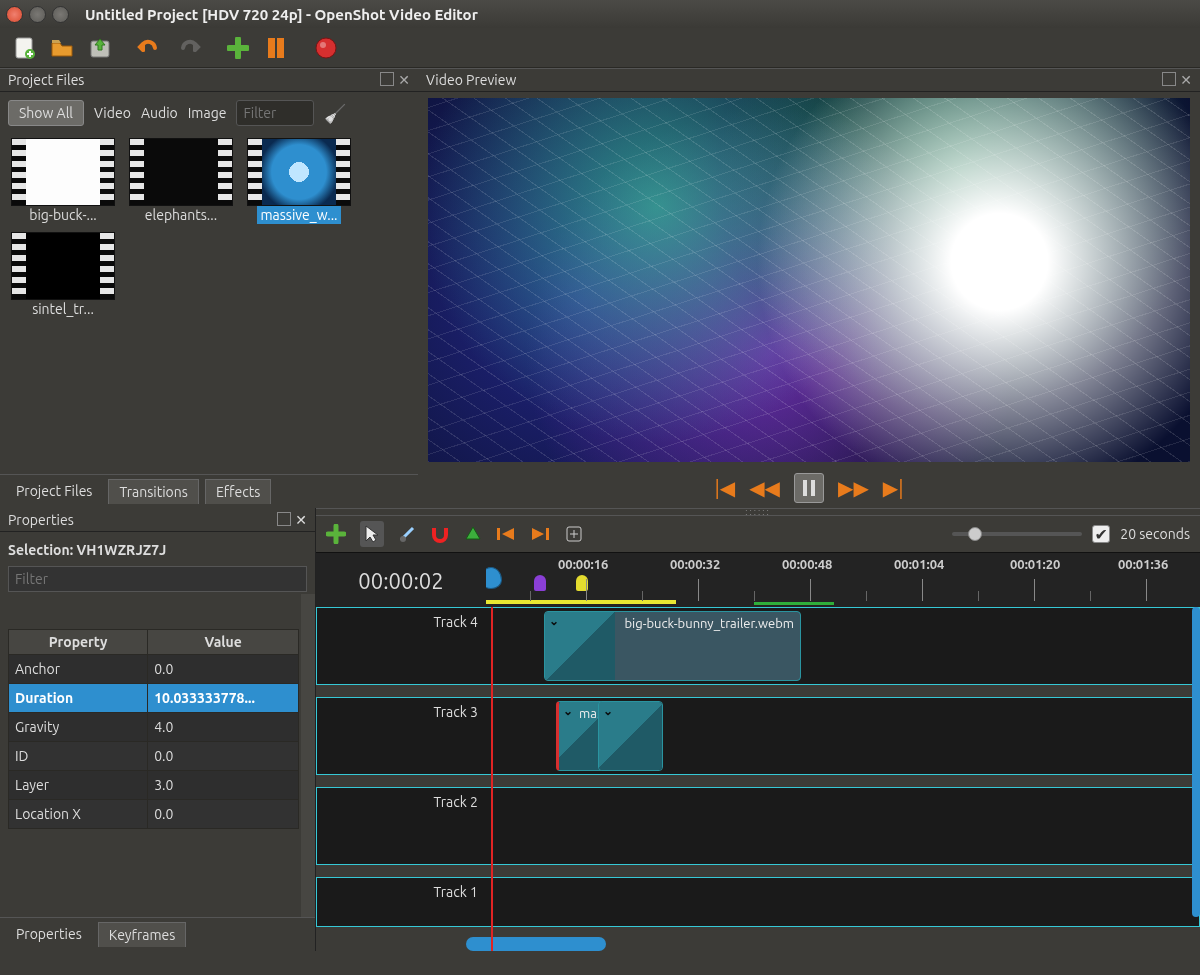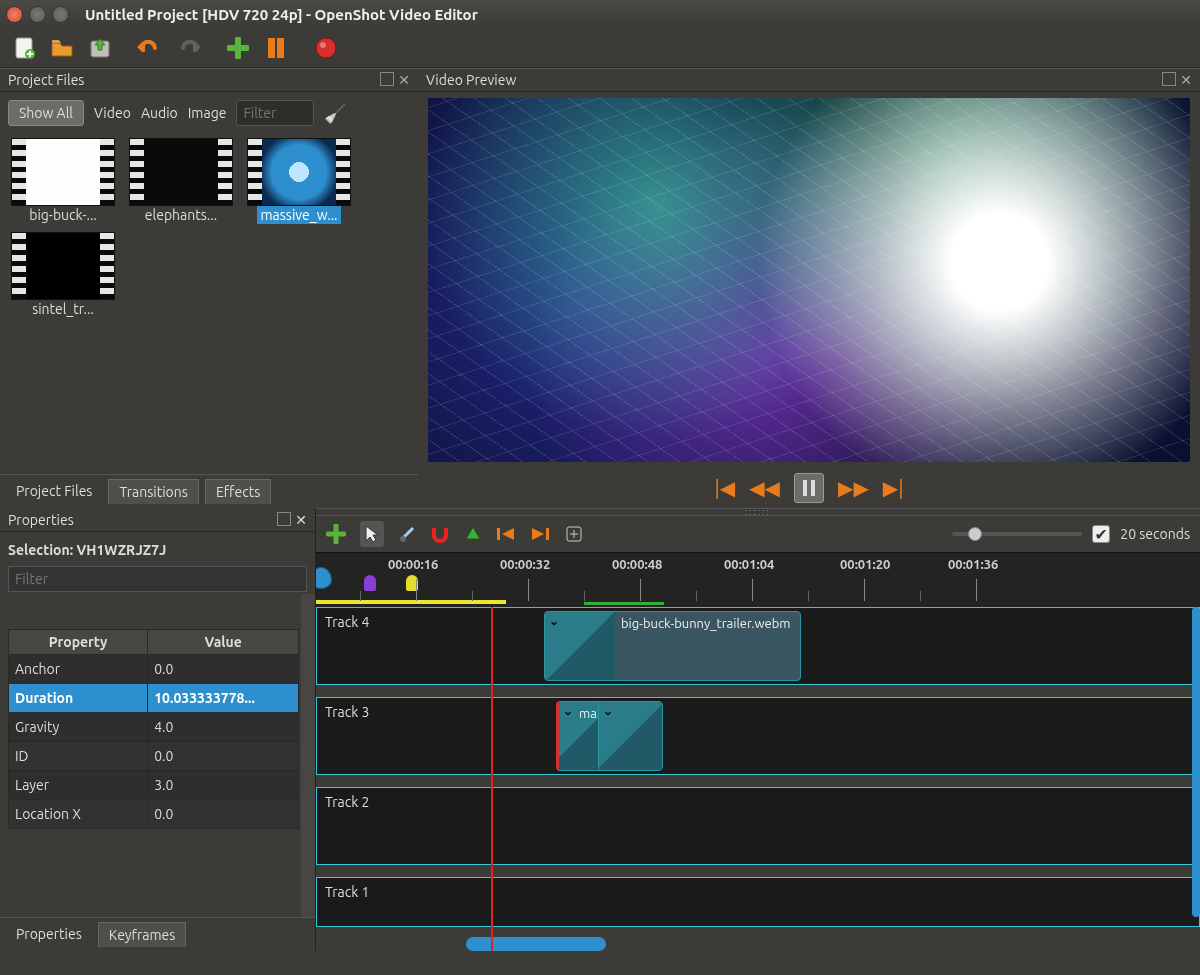--- a/index.html
+++ b/index.html
@@ -93,21 +93,21 @@
 .ruler .ticks{flex:1; position:relative; overflow:hidden;font-weight:bold;}
 .tick-lbl{position:absolute; top:4px; font-size:13px; color:#ccc;}
 .tick-line{position:absolute; top:26px; width:1px; height:22px; background:#888;}
 .tick-sub{position:absolute; top:38px; width:1px; height:10px; background:#666;}
 .marker{position:absolute; top:22px; width:12px; height:16px; border-radius:6px 6px 2px 2px;}
 .marker.purple{background:#8a3fd6;} .marker.yellow{background:#e4dc2f;}
 .playhead-head{position:absolute; top:14px; width:22px; height:22px; background:#2e8fcf; border-radius:50% 50% 50% 50% / 60% 60% 40% 40%; border:1px solid #1b5a85;}
 .yellow-bar{position:absolute; left:0; top:47px; height:4px; background:#e8e832;}
 .green-bar{position:absolute; top:49px; height:3px; background:#2fae3a;}
 
-.tracks{flex:1; position:relative; display:flex;}
+.tracks{flex:1; position:relative; display:flex;text-align:right;}
 .track-labels{width:170px;}
 .track-label{height:78px; border:1px solid #36c8d6; border-right:none; background:#1a1a1a; margin-bottom:12px; padding:6px 8px; font-size:14px;}
 .track-area{flex:1; position:relative;}
 .track-row{height:78px; border:1px solid #36c8d6; border-left:none; background:#1a1a1a; margin-bottom:12px; position:relative;}
 .clip{position:absolute; top:3px; bottom:3px; border:1px solid #2a94a0; border-radius:4px; background:#3a5662; overflow:hidden; display:flex;}
 .clip .cthumb{width:70px; background:linear-gradient(135deg,#2a7c8a 0 50%,#1f5a66 50% 100%);}
 .clip .chevron{position:absolute; top:2px; left:4px; color:#0a0a0a; font-weight:bold; font-size:12px;}
 .clip .ctxt{flex:1; padding:4px 6px; font-size:13px; color:#eee; white-space:nowrap;}
 .clip.red{border-left:3px solid #d62f2f;}
 .playline{position:absolute; top:0; bottom:0; width:2px; background:#e02424; z-index:5;}
@@ -363,20 +363,21 @@
       <div class="tl-right">
         <div class="zoom-track">
             <div class="zoom-handle"></div>
           </div>
         <div class="chk">✔</div>
         <span>20 seconds</span>
       </div>
     </div>
 
     <div class="ruler">
+      <div class="cur">00:00:02</div>
       <div class="ticks">
         <div class="playhead-head" style="left:-6px;"></div>
         <div class="marker purple" style="left:48px;"></div>
         <div class="marker yellow" style="left:90px;"></div>
         <div class="yellow-bar" style="width:190px;"></div>
         <div class="green-bar" style="left:268px; width:80px;"></div>
 
         <div class="tick-lbl" style="left:72px">00:00:16</div>
         <div class="tick-lbl" style="left:184px">00:00:32</div>
         <div class="tick-lbl" style="left:296px">00:00:48</div>

